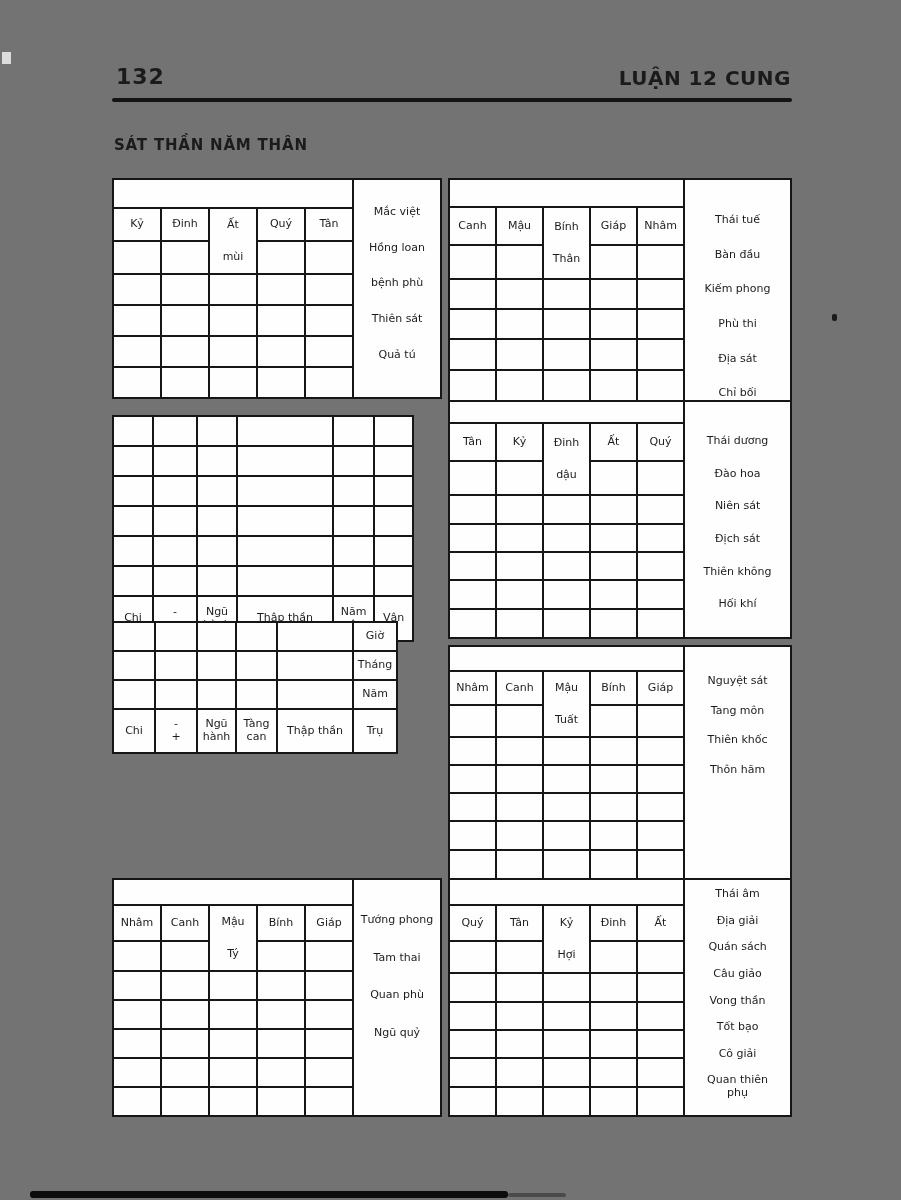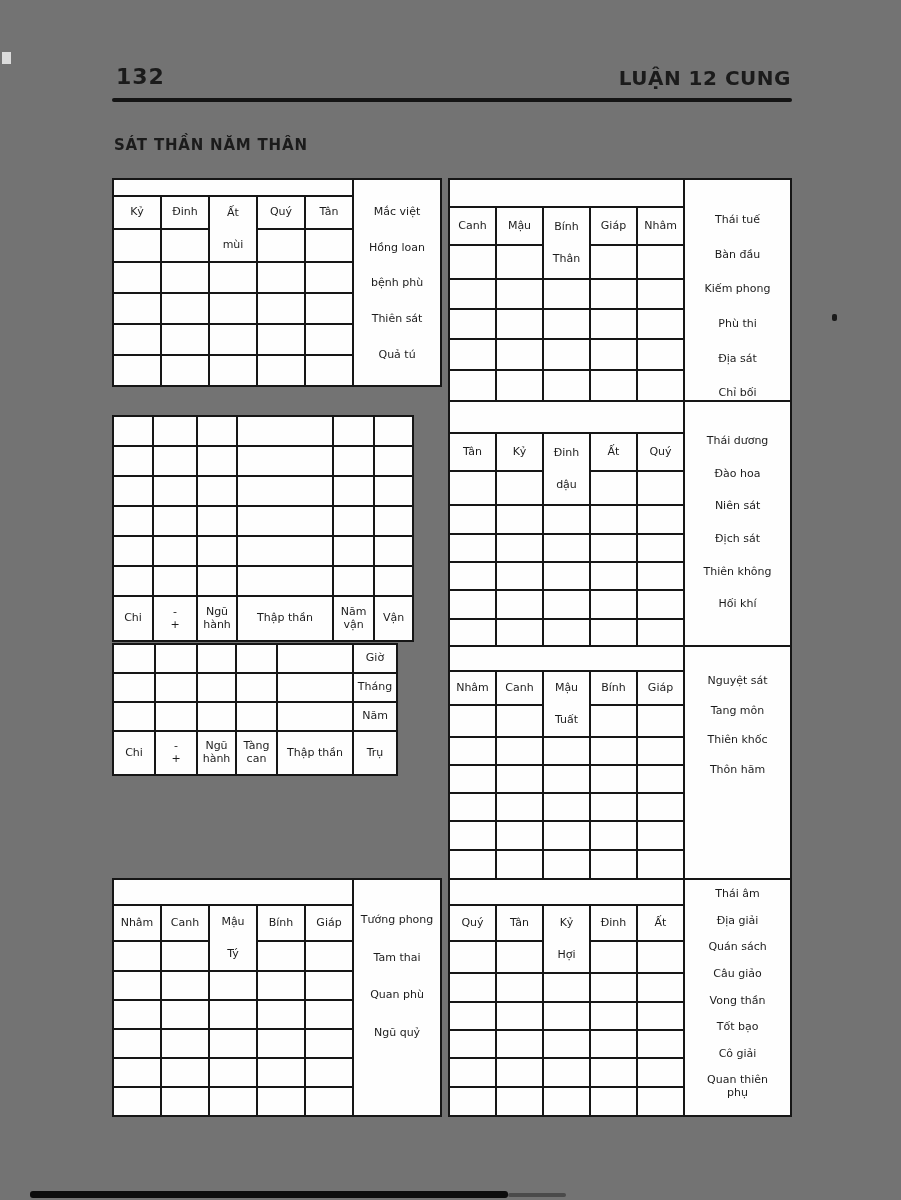--- a/index.html
+++ b/index.html
@@ -45,21 +45,21 @@
   <table class="tbl" style="left:112px;top:178px;width:328px">
     <colgroup>
         <col style="width:48px">
         <col style="width:48px">
         <col style="width:48px">
         <col style="width:48px">
         <col style="width:48px">
         <col style="width:88px">
       </colgroup>
     <tbody>
-        <tr style="height:17px">
+        <tr style="height:29px">
       <td colspan="5" class="sep"></td>
       <td rowspan="7" class="lblcol">
         <div class="labels" style="padding-top:26px;gap:23px">
           <div class="lbl">Mắc việt</div>
           <div class="lbl">Hồng loan</div>
           <div class="lbl">bệnh phù</div>
           <div class="lbl">Thiên sát</div>
           <div class="lbl">Quả tú</div>
         </div>
       </td>
@@ -260,21 +260,21 @@
   <table class="tbl" style="left:448px;top:400px;width:342px">
     <colgroup>
         <col style="width:47px">
         <col style="width:47px">
         <col style="width:47px">
         <col style="width:47px">
         <col style="width:47px">
         <col style="width:107px">
       </colgroup>
     <tbody>
-        <tr style="height:32px">
+        <tr style="height:22px">
       <td colspan="5" class="sep"></td>
       <td rowspan="8" class="lblcol">
         <div class="labels" style="padding-top:33px;gap:20px">
           <div class="lbl">Thái dương</div>
           <div class="lbl">Đào hoa</div>
           <div class="lbl">Niên sát</div>
           <div class="lbl">Địch sát</div>
           <div class="lbl">Thiên không</div>
           <div class="lbl">Hối khí</div>
         </div>
@@ -329,21 +329,21 @@
     <tr style="height:29px">
           <td></td>
           <td></td>
           <td></td>
           <td></td>
           <td></td>
         </tr>
   </tbody>
     </table>
 
-  <table class="tbl" style="left:112px;top:643px;width:284px">
+  <table class="tbl" style="left:112px;top:621px;width:284px">
     <colgroup>
         <col style="width:42px">
         <col style="width:42px">
         <col style="width:39px">
         <col style="width:41px">
         <col style="width:76px">
         <col style="width:44px">
       </colgroup>
     <tbody>
         <tr style="height:29px">

